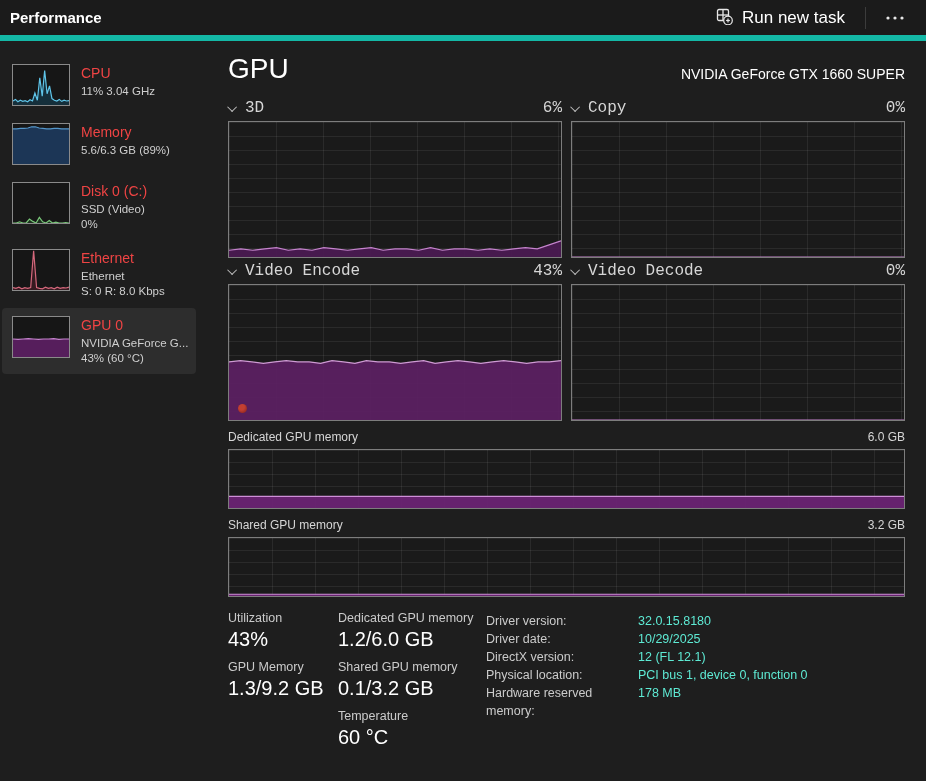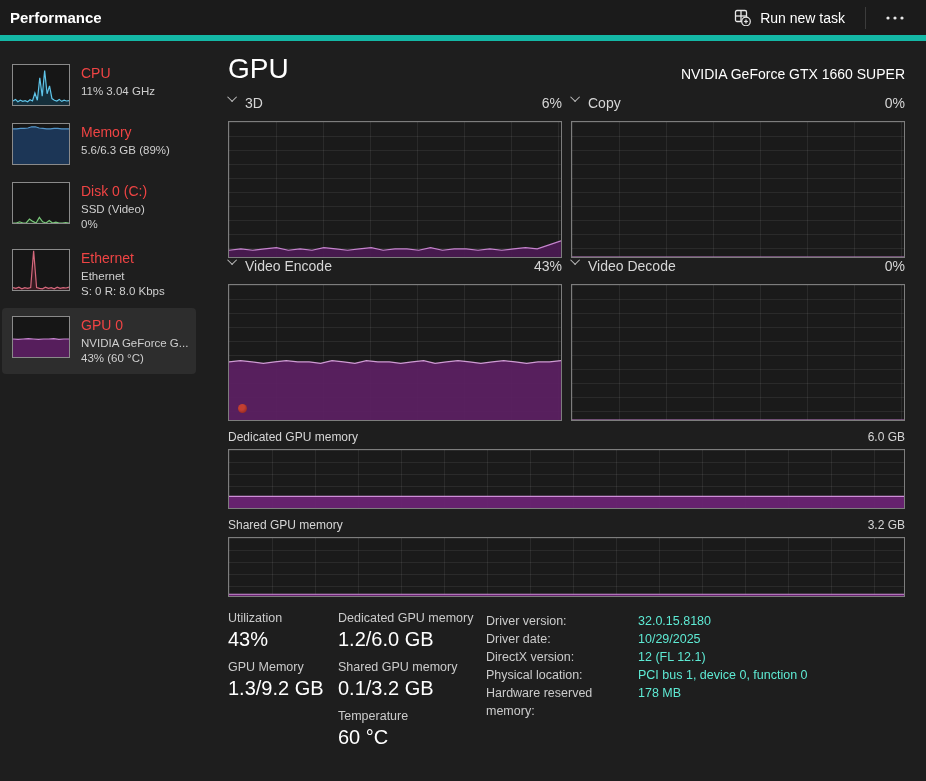--- a/index.html
+++ b/index.html
@@ -5,22 +5,22 @@
   * { margin:0; padding:0; box-sizing:border-box; }
   html,body { width:926px; height:781px; background:#1e1e1e; overflow:hidden;
     font-family:"Liberation Sans","DejaVu Sans",sans-serif; color:#fff; }
   .app { width:926px; height:781px; background:#1e1e1e; display:flex; flex-direction:column; }
 
   
   .hdr { height:41px; flex:0 0 41px; display:flex; align-items:center;
     padding:0 12px 0 10px; background:#1b1b1b; border-bottom:6px solid #14b8a6; }
   .hdr-title { font-size:15px; font-weight:bold; color:#fff; }
   .hdr-right { margin-left:auto; display:flex; align-items:center; }
-  .run-task { display:flex; align-items:center; gap:9px; background:transparent; border:none;
-    color:#fff; font-size:14px; font-family:inherit; padding:6px 10px; border-radius:4px; cursor:pointer; }
+  .run-task { display:flex; align-items:flex-start; gap:9px; background:transparent; border:none;
+    color:#fff; font-size:17px; font-family:inherit; padding:6px 10px; border-radius:4px; cursor:pointer; }
   .hdr-divider { width:1px; height:22px; background:#3c3c3c; margin:0 10px; }
   .more-btn { background:transparent; border:none; color:#e8e8e8; font-size:13px;
     letter-spacing:1px; padding:6px 10px; border-radius:4px; cursor:pointer; }
 
   
   .body-row { flex:1; display:flex; min-height:0; }
 
   
   .sidebar { width:198px; flex:0 0 198px; padding-top:14px; }
   .side-item { display:flex; gap:11px; padding:8px 6px 8px 10px; align-items:flex-start;
@@ -32,21 +32,21 @@
   .side-title { font-size:14px; color:#ef4444; line-height:17px; margin-bottom:2px; white-space:nowrap; }
   .side-line { font-size:11.5px; color:#cfcfcf; line-height:15px; white-space:nowrap; }
 
   
   .main { flex:1; padding:10px 21px 0 30px; min-width:0; }
   .main-title-row { display:flex; align-items:flex-end; margin-bottom:8px; }
   .main-title { font-size:28px; font-weight:300; line-height:36px; color:#fff; }
   .main-subtitle { margin-left:auto; font-size:14px; color:#fff; padding-bottom:5px; }
 
   .charts-grid { display:grid; grid-template-columns:1fr 1fr; column-gap:9px; }
-  .panel-hdr { display:flex; height:26px; font-size:14px; color:#d6d6d6; }
+  .panel-hdr { display:flex; align-items:center; height:26px; font-size:16px; color:#d6d6d6;font-family:Liberation Mono, monospace; }
   .chev { width:7px; height:7px; border-left:1px solid #bdbdbd; border-bottom:1px solid #bdbdbd;
     transform:rotate(-45deg) translateY(-2px); margin:0 8px 0 2px; cursor:pointer; flex:0 0 7px; }
   .panel-val { margin-left:auto; }
 
   .chart { position:relative; overflow:hidden; border:1px solid #7d7d7d; background-color:#1a1a1a; }
   .chart.big { height:137px;
     background-image:
       repeating-linear-gradient(to right, rgba(255,255,255,0.07) 0 1px, transparent 1px 47px),
       repeating-linear-gradient(to bottom, rgba(255,255,255,0.07) 0 1px, transparent 1px 14px); }
   .chart.mem { height:60px;

